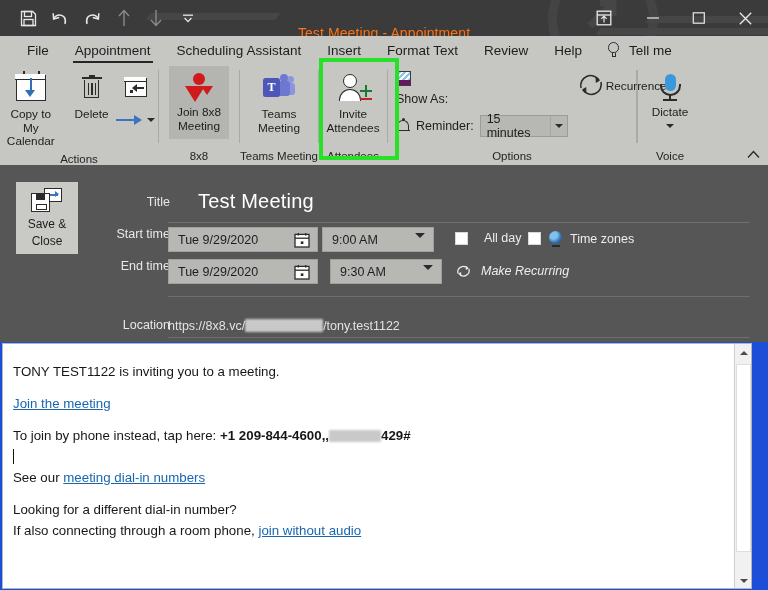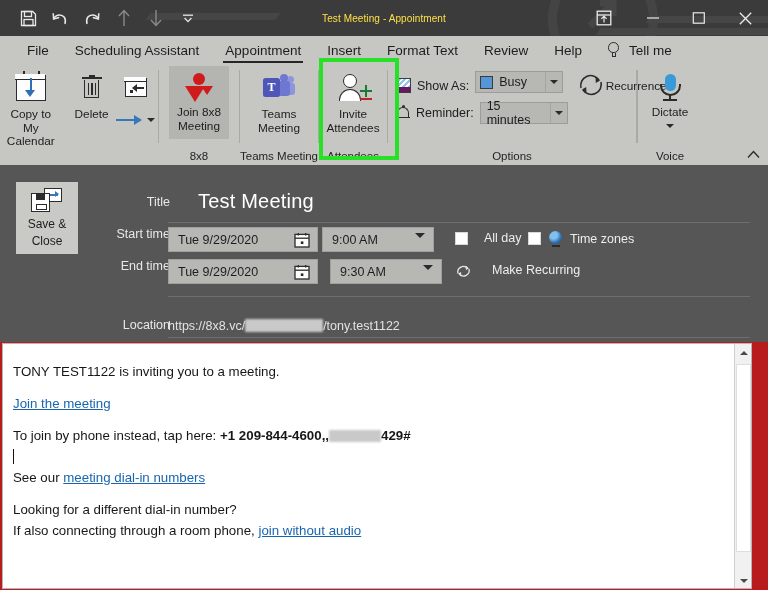--- a/index.html
+++ b/index.html
@@ -29,23 +29,23 @@
     position:absolute; height:7px; background:#464646;
     transform:skewX(-38deg); pointer-events:none;
   }
   .qat { position:absolute; left:12px; top:0; height:36px; display:flex; align-items:center; }
   .qat-btn {
     width:32px; height:30px; display:flex; align-items:center; justify-content:center;
     color:#e8e8e8;
   }
   .qat-btn.dim { color:#8a8a8a; }
   .tb-title {
-    position:absolute; left:0; top:0; width:768px; height:36px;
+    position:absolute; left:0; top:15px; width:768px; height:36px;
     display:flex; align-items:center; justify-content:center;
-    color:#fde047; font-size:10px; letter-spacing:.1px;
+    color:#f97316; font-size:14px; letter-spacing:.1px;
   }
   .tb-right { position:absolute; right:0; top:0; height:36px; display:flex; align-items:center; }
   .tb-right .wbtn {
     width:46px; height:36px; display:flex; align-items:center; justify-content:center;
     color:#eaeaea;
   }
   .tb-right .wbtn.ribbon-opt { width:52px; }
 
   
   .tabstrip {
@@ -298,21 +298,21 @@
 
   .mkrec { position:relative; width:17px; height:16px; }
 
   .loc-val { color:#e3e3e3; font-size:12.5px; }
   .redact { display:inline-block; vertical-align:middle; background:#c9c9c9;
             filter:blur(1.1px); border-radius:1px; }
 
   
   .bodywrap {
     position:absolute; left:0; top:342px; width:768px; height:248px;
-    background:#b91c1c;
+    background:#1d4ed8;
   }
   .bodybox {
     position:absolute; left:2px; top:1px; width:750px; height:246px;
     background:#ffffff; border:1px solid #b6b6b6; overflow:hidden;
   }
   .btext { position:absolute; left:10px; top:18px; right:14px; font-size:13.3px; color:#171717; line-height:19px; }
   .btext p { margin:0 0 13px 0; }
   .lnk { color:#1966b0; text-decoration:underline; }
   .bold { font-weight:bold; }
   .caret { display:inline-block; width:1px; height:15px; background:#111; vertical-align:-3px; }
@@ -407,25 +407,25 @@
             <path d="M1.8 1.8 L13.2 13.2 M13.2 1.8 L1.8 13.2" stroke="#eaeaea" stroke-width="1.3"></path>
           </svg>
       </div>
     </div>
   </div>
 
   <div class="tabstrip">
     <div class="tab">
         <span>File</span>
       </div>
+    <div class="tab active">
+        <span>Appointment</span>
+      </div>
     <div class="tab">
         <span>Scheduling Assistant</span>
-      </div>
-    <div class="tab active">
-        <span>Appointment</span>
       </div>
     <div class="tab">
         <span>Insert</span>
       </div>
     <div class="tab">
         <span>Format Text</span>
       </div>
     <div class="tab">
         <span>Review</span>
       </div>
@@ -480,20 +480,21 @@
           </span>
           <span style="display:flex;align-items:center;gap:5px;margin-top:14px;">
             <span class="rarrow-blue">
                 <span class="shaft"></span>
                 <span class="head"></span>
               </span>
             <span class="chev-sm"></span>
           </span>
         </div>
       </div>
+      <div class="rgroup-label">Actions</div>
     </div>
 
     <div class="rsep"></div>
 
     <div class="rgroup" style="width:80px;">
       <div class="hl-box"></div>
       <div class="rgroup-body" style="justify-content:center; padding-top:2px;">
         <div class="btn8x8">
           <span class="rbtn-ico" style="height:32px;">
             <span class="logo8x8">
@@ -549,33 +550,26 @@
         </div>
       </div>
       <div class="rgroup-label">Attendees</div>
     </div>
 
     <div class="rsep"></div>
 
     <div class="rgroup" style="width:248px;">
       <div class="rgroup-body" style="padding-top:7px;">
         <div style="display:flex;flex-direction:column;gap:9px;padding-left:8px;">
-          <div style="display:flex;align-items:flex-end;gap:6px;">
+          <div style="display:flex;align-items:flex-start;gap:6px;flex-direction:column;">
             <span class="showas-ico">
                 <span class="stripes"></span>
                 <span class="purple"></span>
               </span>
             <span style="font-size:12.5px;color:#1d1d1d;">Show As:</span>
-            <span class="fld" style="width:88px;">
-              <span style="width:13px;height:13px;background:#5596d8;border:1px solid #3c3c3c;margin-left:4px;"></span>
-              <span class="val">Busy</span>
-              <span class="drop">
-                  <span class="chev-sm"></span>
-                </span>
-            </span>
           </div>
           <div style="display:flex;align-items:center;gap:6px;">
             <span class="bell">
                 <span class="knob"></span>
                 <span class="dome"></span>
                 <span class="base"></span>
               </span>
             <span style="font-size:12.5px;color:#1d1d1d;">Reminder:</span>
             <span class="fld" style="width:88px;">
               <span class="val">15 minutes</span>
@@ -694,21 +688,21 @@
             <path d="M1 6.2 H15" stroke="#2b2b2b" stroke-width="1.3"></path>
             <path d="M4.3 1 V3.6 M11.7 1 V3.6" stroke="#2b2b2b" stroke-width="1.3"></path>
             <rect x="6.8" y="9.4" width="2.6" height="2.6" fill="#2b2b2b"></rect>
           </svg>
       </span>
     </div>
     <div class="dfld" style="position:absolute;left:330px;top:94px;width:112px;">
       <span class="txt">9:30 AM</span>
       <span class="dropc"><span class="chev-sm" style="border-top-width:5px;border-left-width:5px;border-right-width:5px;"></span></span>
     </div>
-    <div style="position:absolute;left:455px;top:98px;display:flex;align-items:flex-start;gap:20px;">
+    <div style="position:absolute;left:455px;top:98px;display:flex;align-items:center;gap:9px;font-style:italic;">
       <span class="mkrec">
         <svg width="17" height="16" viewBox="0 0 17 16">
             <path d="M3 10.5 A5.6 5.6 0 0 1 12.6 5.4" fill="none" stroke="#e8e8e8" stroke-width="1.3"></path>
             <path d="M14 6 A5.6 5.6 0 0 1 4.4 11.1" fill="none" stroke="#e8e8e8" stroke-width="1.3"></path>
             <path d="M10.7 2.6 L13.9 5.4 L10.9 7.1" fill="#e8e8e8"></path>
             <path d="M6.3 13.4 L3.1 10.6 L6.1 8.9" fill="#e8e8e8"></path>
           </svg>
       </span>
       <span class="ftext">Make Recurring</span>
     </div>

